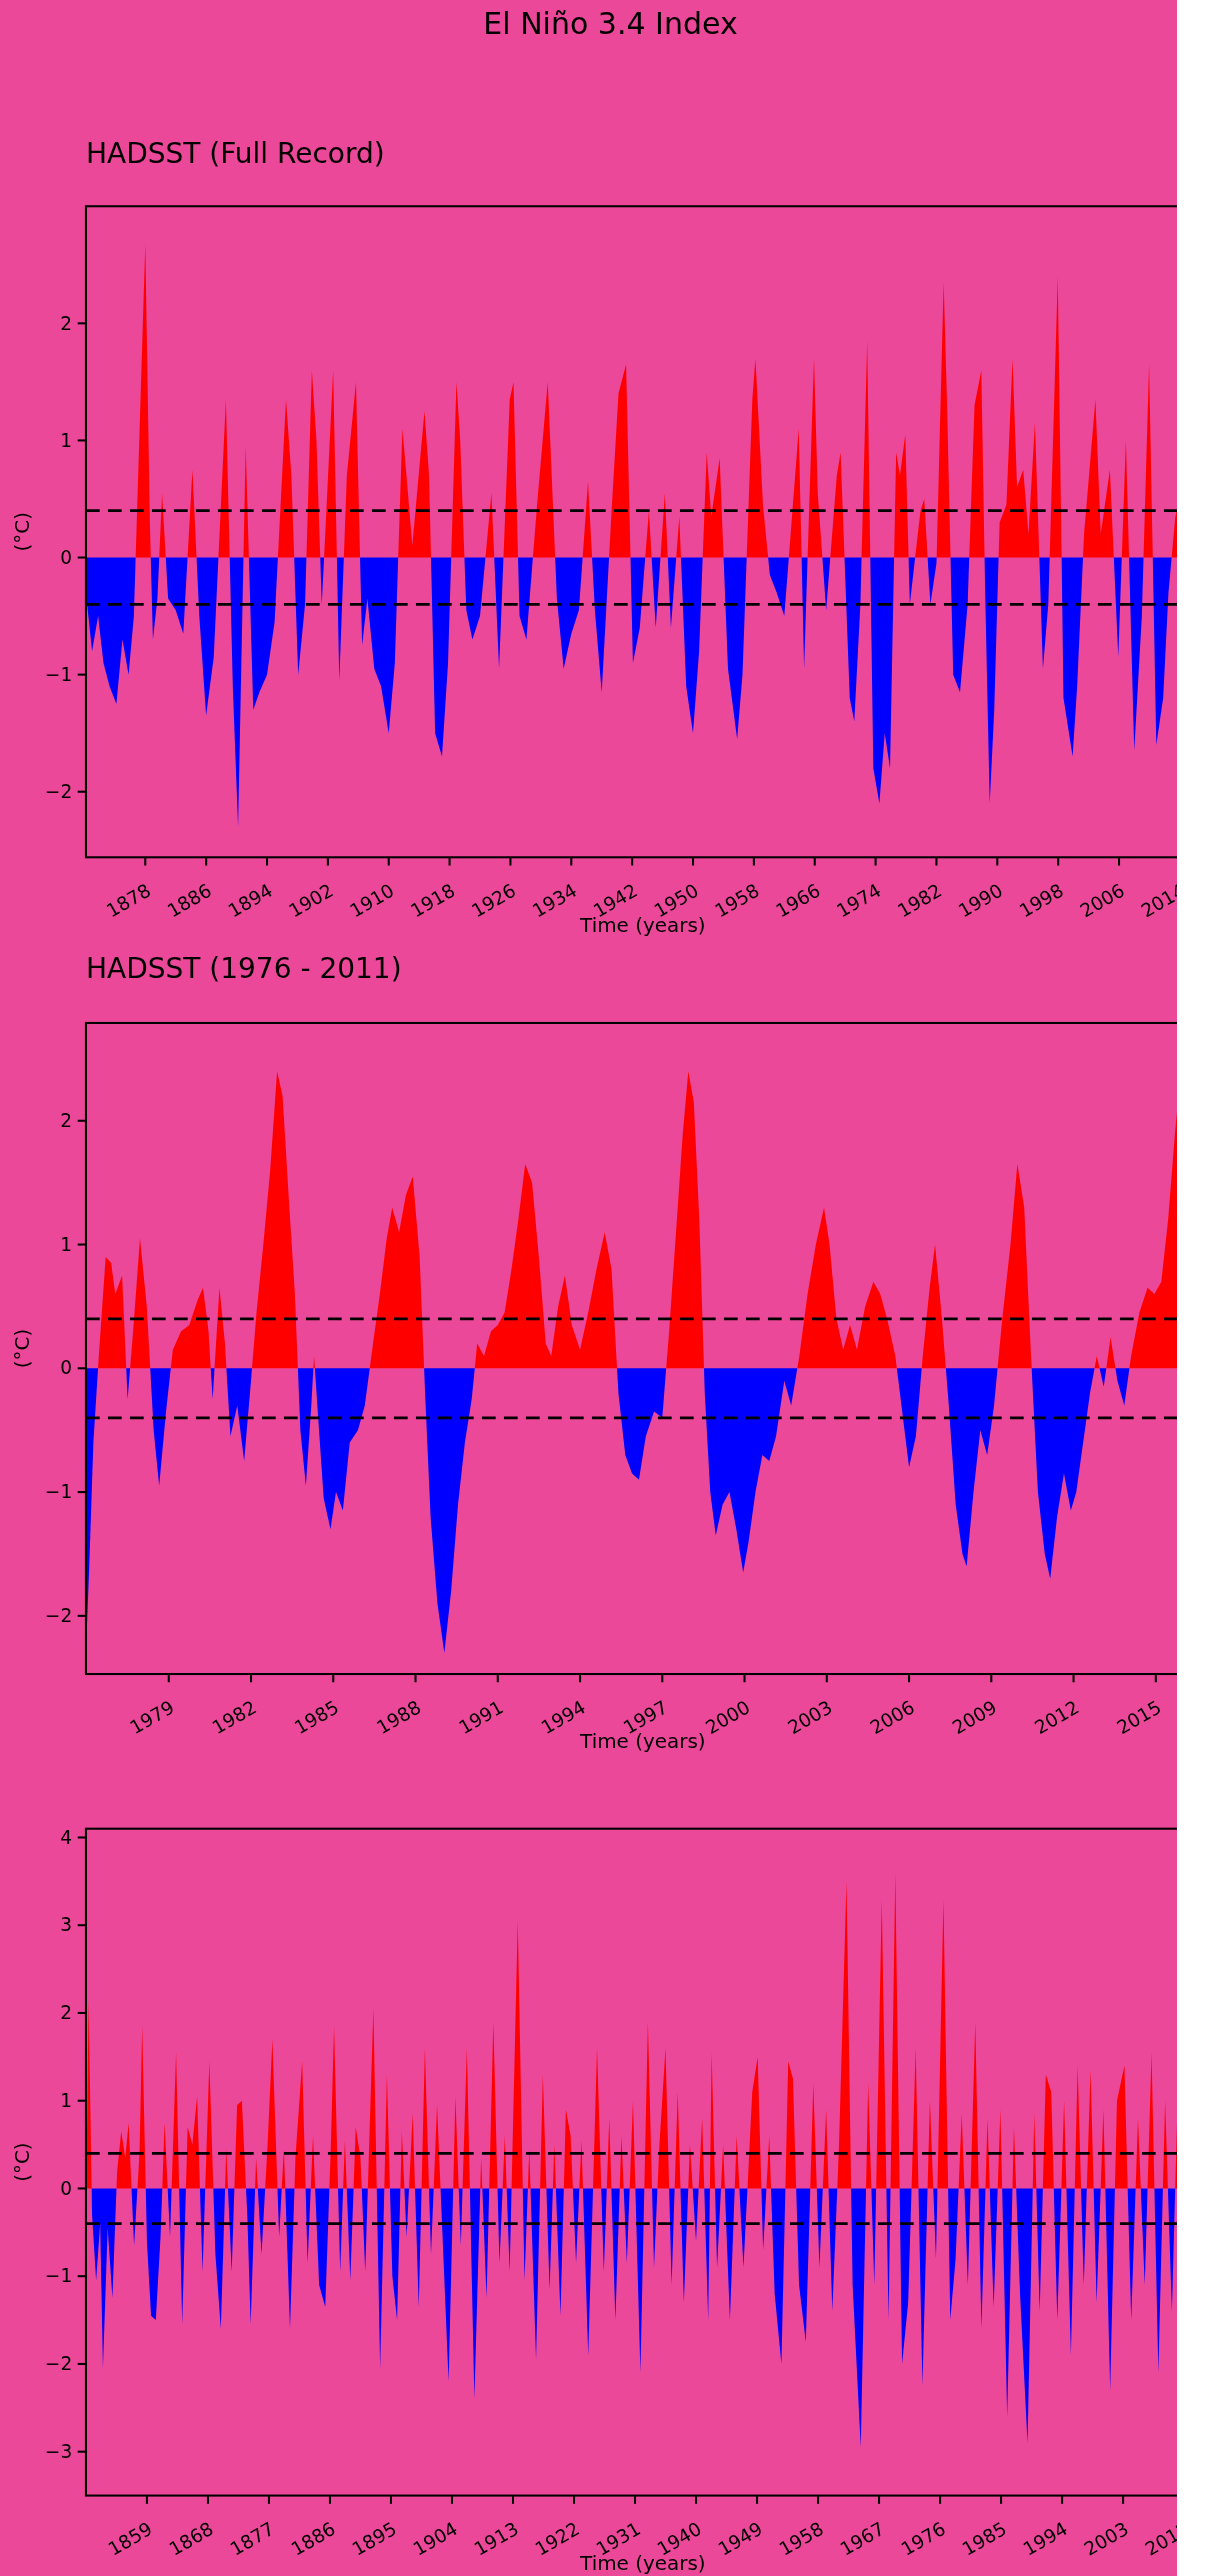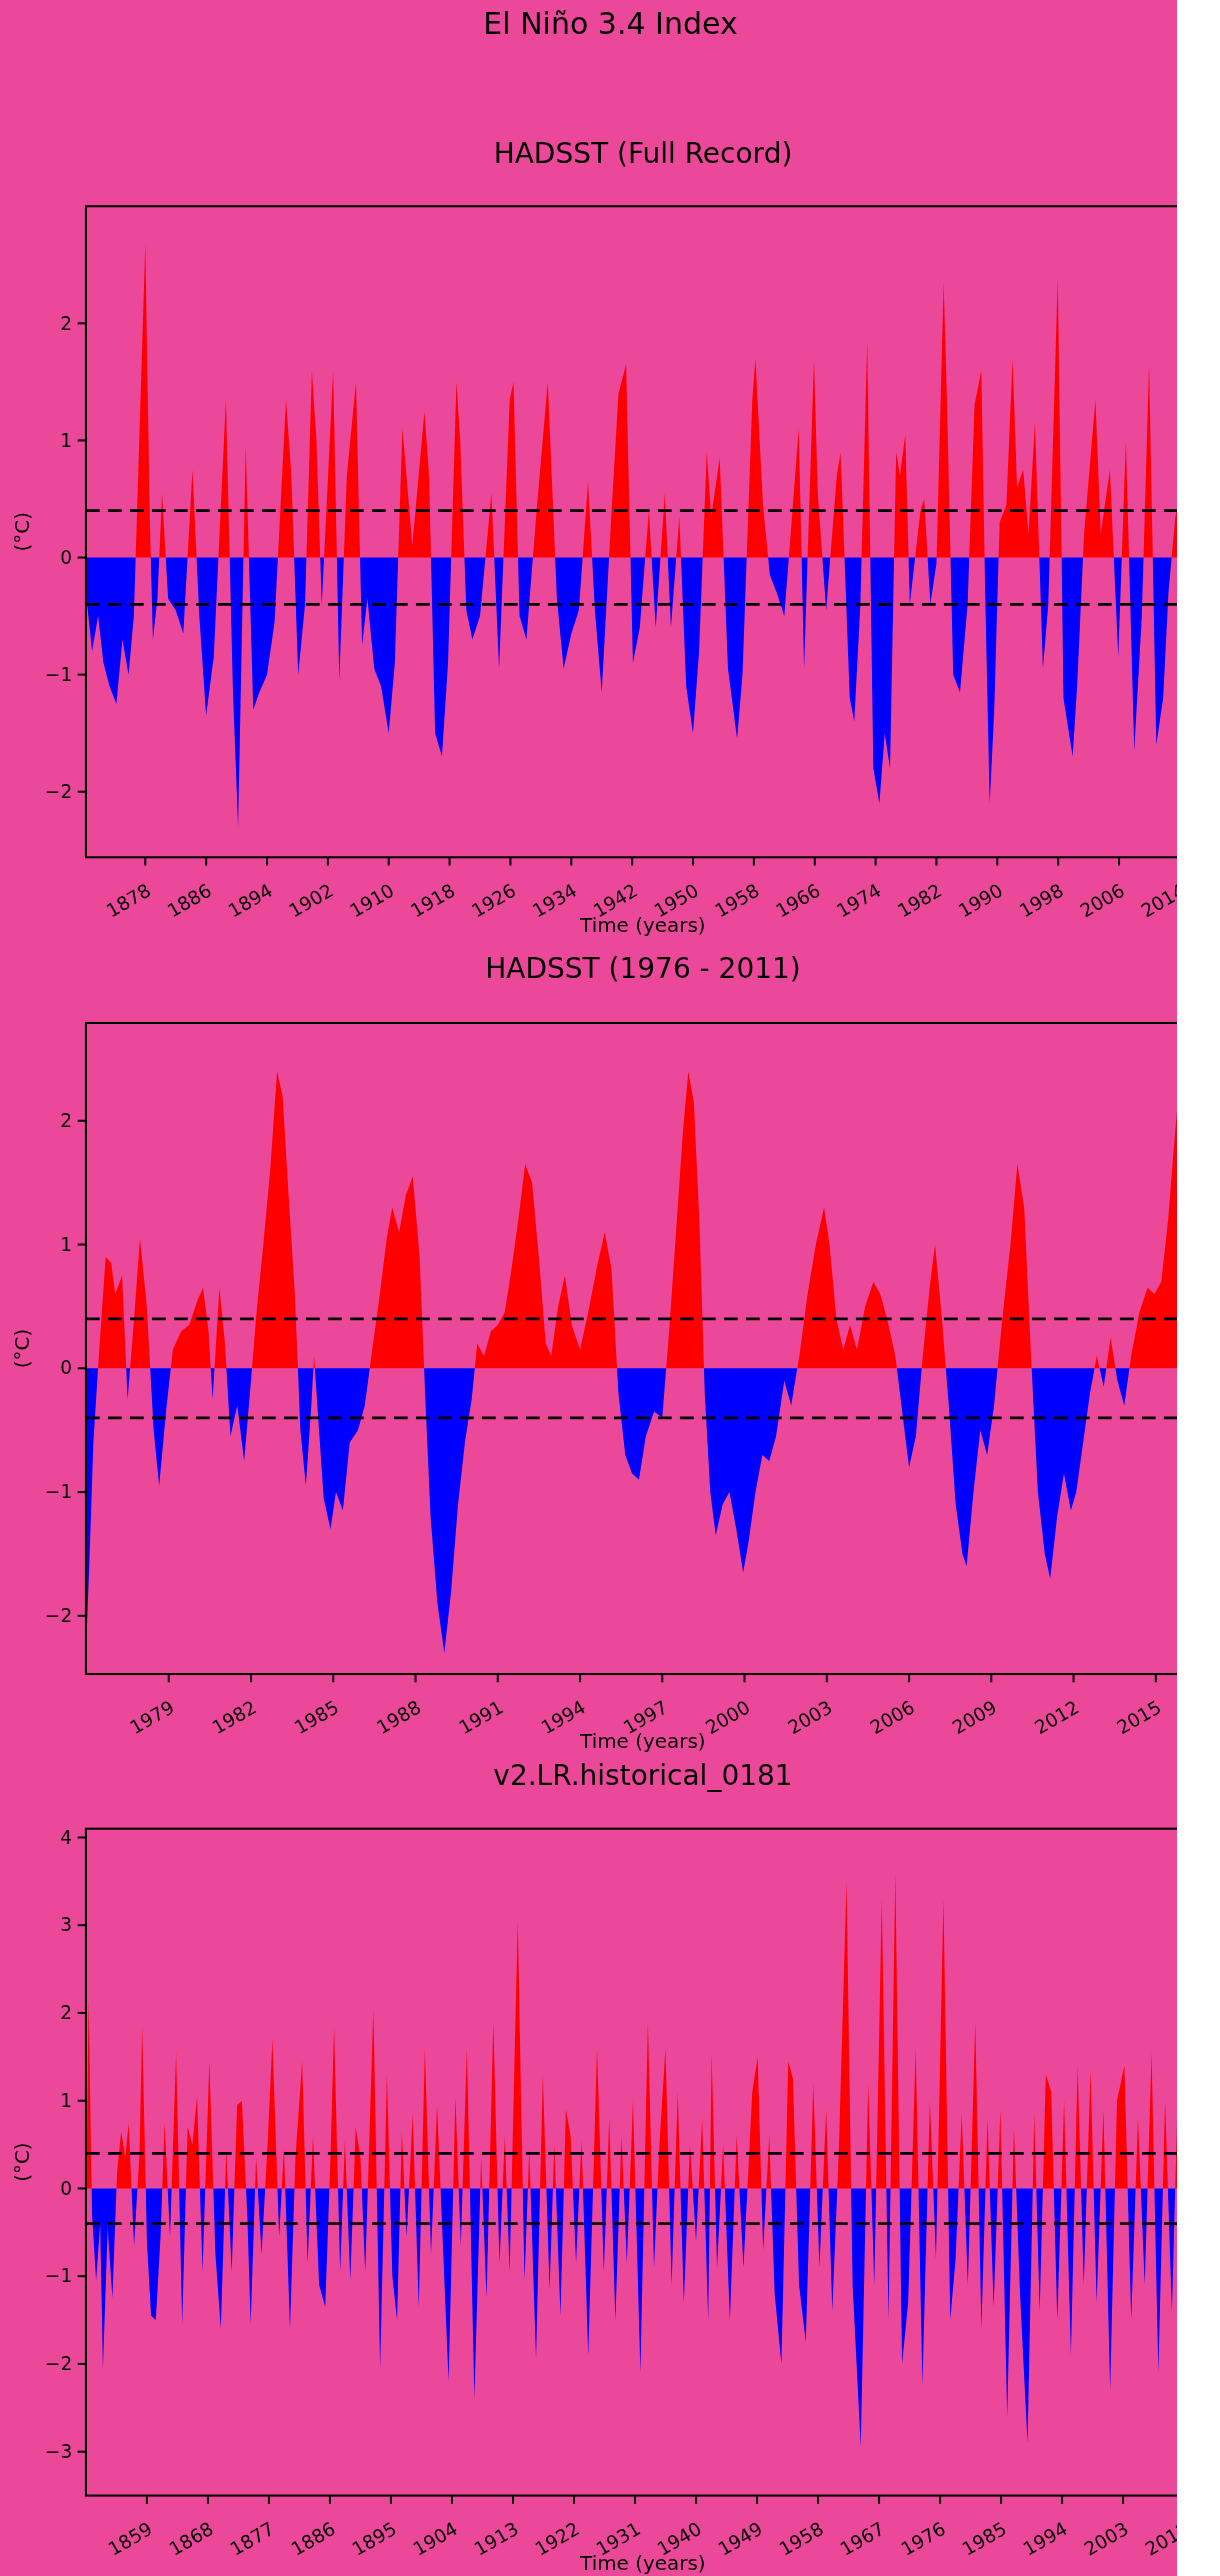--- a/index.html
+++ b/index.html
@@ -1,32 +1,31 @@
 <!DOCTYPE html>
 <html style="font-size:11px"><head>
 <meta charset="utf-8">
 <style>
   html,body{margin:0;padding:0;background:#ffffff;}
   .figure{position:relative;width:1177px;height:2576px;background:#ec4899;
           font-family:"DejaVu Sans",sans-serif;color:#000;overflow:hidden;}
   .suptitle{position:absolute;top:6.9px;left:0;width:1221px;text-align:center;
             font-size:30px;line-height:1.1;}
-  .plot-title{position:absolute;left:86px;width:1114px;text-align:center;
+  .plot-title{position:absolute;left:86px;width:1114px;text-align:left;
               font-size:28px;line-height:1.1;font-weight:normal;margin:0;}
   #title-0{top:139px;} #title-1{top:954px;} #title-2{top:1761px;}
   #canvas{position:absolute;left:0;top:0;}
 </style>
 </head>
 <body>
 
 <div class="figure">
   <div class="suptitle">El Niño 3.4 Index</div>
   <h2 class="plot-title" id="title-0">HADSST (Full Record)</h2>
   <h2 class="plot-title" id="title-1">HADSST (1976 - 2011)</h2>
-  <h2 class="plot-title" id="title-2">v2.LR.historical_0181</h2>
   <svg id="canvas" width="1221" height="2576" viewBox="0 0 1776 3747">
       <g>
         <path d="M 125.0 811.0 L 125.0 811.0 L 133.9 811.0 L 142.7 811.0 L 150.5 811.0 L 159.3 811.0 L 169.3 811.0 L 178.1 811.0 L 187.0 811.0 L 194.7 811.0 L 197.3 811.0 L 203.6 606.6 L 211.3 354.5 L 218.0 759.9 L 219.3 811.0 L 222.4 811.0 L 229.0 811.0 L 231.6 811.0 L 235.7 717.3 L 241.1 811.0 L 244.5 811.0 L 255.6 811.0 L 266.6 811.0 L 272.8 811.0 L 279.9 683.2 L 285.9 811.0 L 289.9 811.0 L 299.8 811.0 L 310.9 811.0 L 317.7 811.0 L 328.6 581.0 L 334.1 811.0 L 338.6 811.0 L 346.3 811.0 L 354.1 811.0 L 357.4 649.2 L 362.0 811.0 L 368.4 811.0 L 377.3 811.0 L 388.4 811.0 L 399.4 811.0 L 404.2 811.0 L 416.0 581.0 L 423.8 691.7 L 427.9 811.0 L 433.7 811.0 L 443.7 811.0 L 445.7 811.0 L 453.6 538.5 L 460.3 640.6 L 465.8 811.0 L 468.0 811.0 L 471.4 811.0 L 484.6 538.5 L 490.0 811.0 L 493.5 811.0 L 500.1 811.0 L 504.5 691.7 L 517.8 555.5 L 523.7 811.0 L 526.7 811.0 L 534.4 811.0 L 544.4 811.0 L 554.3 811.0 L 565.4 811.0 L 574.3 811.0 L 579.2 811.0 L 585.3 623.6 L 592.0 700.3 L 599.7 793.9 L 617.4 598.1 L 624.1 691.7 L 626.9 811.0 L 632.9 811.0 L 642.9 811.0 L 651.7 811.0 L 656.3 811.0 L 663.9 555.5 L 669.4 640.6 L 675.5 811.0 L 678.3 811.0 L 687.1 811.0 L 698.2 811.0 L 706.1 811.0 L 714.8 717.3 L 718.9 811.0 L 725.9 811.0 L 732.3 811.0 L 741.4 581.0 L 746.9 555.5 L 753.5 811.0 L 755.7 811.0 L 765.7 811.0 L 775.1 811.0 L 781.2 734.3 L 796.7 555.5 L 801.1 657.7 L 807.5 811.0 L 810.0 811.0 L 819.9 811.0 L 831.0 811.0 L 842.0 811.0 L 847.5 811.0 L 855.3 700.3 L 861.2 811.0 L 865.3 811.0 L 875.2 811.0 L 885.9 811.0 L 889.6 742.8 L 899.6 572.5 L 910.7 529.9 L 917.1 811.0 L 920.6 811.0 L 930.6 811.0 L 938.5 811.0 L 943.9 742.8 L 947.8 811.0 L 953.8 811.0 L 960.7 811.0 L 967.1 717.3 L 971.3 811.0 L 975.9 811.0 L 983.6 811.0 L 988.1 751.4 L 990.5 811.0 L 998.1 811.0 L 1008.0 811.0 L 1016.9 811.0 L 1022.1 811.0 L 1028.0 657.7 L 1034.6 751.4 L 1046.8 666.2 L 1052.5 811.0 L 1058.9 811.0 L 1072.2 811.0 L 1080.0 811.0 L 1086.1 811.0 L 1094.3 581.0 L 1098.8 521.4 L 1109.8 734.3 L 1117.3 811.0 L 1119.8 811.0 L 1129.8 811.0 L 1140.8 811.0 L 1147.4 811.0 L 1161.8 623.6 L 1166.0 811.0 L 1169.6 811.0 L 1174.7 811.0 L 1184.0 521.4 L 1189.5 717.3 L 1196.2 811.0 L 1201.7 811.0 L 1207.7 811.0 L 1217.2 691.7 L 1222.7 657.7 L 1228.4 811.0 L 1236.0 811.0 L 1242.6 811.0 L 1251.5 811.0 L 1253.2 811.0 L 1261.4 495.9 L 1265.9 811.0 L 1270.3 811.0 L 1279.1 811.0 L 1286.9 811.0 L 1294.6 811.0 L 1300.5 811.0 L 1303.5 657.7 L 1309.0 691.7 L 1316.8 632.1 L 1321.6 811.0 L 1323.4 811.0 L 1331.1 811.0 L 1338.9 742.8 L 1344.4 725.8 L 1349.3 811.0 L 1353.3 811.0 L 1362.1 811.0 L 1362.4 811.0 L 1372.6 410.7 L 1377.6 589.6 L 1382.6 811.0 L 1386.5 811.0 L 1396.4 811.0 L 1407.5 811.0 L 1409.8 811.0 L 1417.5 589.6 L 1427.4 538.5 L 1432.1 811.0 L 1433.0 811.0 L 1439.6 811.0 L 1446.2 811.0 L 1452.5 811.0 L 1454.0 759.9 L 1463.9 734.3 L 1472.8 521.4 L 1479.4 708.8 L 1488.3 683.2 L 1496.0 776.9 L 1505.4 615.1 L 1511.8 811.0 L 1517.0 811.0 L 1524.8 811.0 L 1526.8 811.0 L 1538.6 402.2 L 1544.2 811.0 L 1546.9 811.0 L 1560.2 811.0 L 1566.8 811.0 L 1575.3 811.0 L 1576.8 776.9 L 1593.4 581.0 L 1601.1 776.9 L 1614.4 683.2 L 1620.1 811.0 L 1626.6 811.0 L 1631.7 811.0 L 1637.7 640.6 L 1642.3 811.0 L 1649.8 811.0 L 1660.9 811.0 L 1663.3 811.0 L 1671.4 529.9 L 1676.8 811.0 L 1681.9 811.0 L 1691.9 811.0 L 1699.6 811.0 L 1704.2 811.0 L 1709.6 751.4 L 1721.8 700.3 L 1737.8 385.2 L 1743.9 674.7 L 1743.9 811.0 Z" fill="#ff0000" stroke="none"></path>
         <path d="M 125.0 811.0 L 125.0 862.1 L 133.9 947.2 L 142.7 896.1 L 150.5 964.3 L 159.3 998.3 L 169.3 1023.9 L 178.1 930.2 L 187.0 981.3 L 194.7 896.1 L 197.3 811.0 L 203.6 811.0 L 211.3 811.0 L 218.0 811.0 L 219.3 811.0 L 222.4 930.2 L 229.0 870.6 L 231.6 811.0 L 235.7 811.0 L 241.1 811.0 L 244.5 870.6 L 255.6 887.6 L 266.6 921.7 L 272.8 811.0 L 279.9 811.0 L 285.9 811.0 L 289.9 896.1 L 299.8 1040.9 L 310.9 955.7 L 317.7 811.0 L 328.6 811.0 L 334.1 811.0 L 338.6 998.3 L 346.3 1202.7 L 354.1 811.0 L 357.4 811.0 L 362.0 811.0 L 368.4 1032.4 L 377.3 1006.8 L 388.4 981.3 L 399.4 904.6 L 404.2 811.0 L 416.0 811.0 L 423.8 811.0 L 427.9 811.0 L 433.7 981.3 L 443.7 879.1 L 445.7 811.0 L 453.6 811.0 L 460.3 811.0 L 465.8 811.0 L 468.0 879.1 L 471.4 811.0 L 484.6 811.0 L 490.0 811.0 L 493.5 989.8 L 500.1 811.0 L 504.5 811.0 L 517.8 811.0 L 523.7 811.0 L 526.7 938.7 L 534.4 870.6 L 544.4 972.8 L 554.3 998.3 L 565.4 1066.5 L 574.3 964.3 L 579.2 811.0 L 585.3 811.0 L 592.0 811.0 L 599.7 811.0 L 617.4 811.0 L 624.1 811.0 L 626.9 811.0 L 632.9 1066.5 L 642.9 1100.5 L 651.7 964.3 L 656.3 811.0 L 663.9 811.0 L 669.4 811.0 L 675.5 811.0 L 678.3 887.6 L 687.1 930.2 L 698.2 896.1 L 706.1 811.0 L 714.8 811.0 L 718.9 811.0 L 725.9 972.8 L 732.3 811.0 L 741.4 811.0 L 746.9 811.0 L 753.5 811.0 L 755.7 896.1 L 765.7 930.2 L 775.1 811.0 L 781.2 811.0 L 796.7 811.0 L 801.1 811.0 L 807.5 811.0 L 810.0 870.6 L 819.9 972.8 L 831.0 921.7 L 842.0 887.6 L 847.5 811.0 L 855.3 811.0 L 861.2 811.0 L 865.3 887.6 L 875.2 1006.8 L 885.9 811.0 L 889.6 811.0 L 899.6 811.0 L 910.7 811.0 L 917.1 811.0 L 920.6 964.3 L 930.6 913.2 L 938.5 811.0 L 943.9 811.0 L 947.8 811.0 L 953.8 913.2 L 960.7 811.0 L 967.1 811.0 L 971.3 811.0 L 975.9 913.2 L 983.6 811.0 L 988.1 811.0 L 990.5 811.0 L 998.1 998.3 L 1008.0 1066.5 L 1016.9 947.2 L 1022.1 811.0 L 1028.0 811.0 L 1034.6 811.0 L 1046.8 811.0 L 1052.5 811.0 L 1058.9 972.8 L 1072.2 1075.0 L 1080.0 981.3 L 1086.1 811.0 L 1094.3 811.0 L 1098.8 811.0 L 1109.8 811.0 L 1117.3 811.0 L 1119.8 836.5 L 1129.8 862.1 L 1140.8 896.1 L 1147.4 811.0 L 1161.8 811.0 L 1166.0 811.0 L 1169.6 972.8 L 1174.7 811.0 L 1184.0 811.0 L 1189.5 811.0 L 1196.2 811.0 L 1201.7 887.6 L 1207.7 811.0 L 1217.2 811.0 L 1222.7 811.0 L 1228.4 811.0 L 1236.0 1015.4 L 1242.6 1049.4 L 1251.5 879.1 L 1253.2 811.0 L 1261.4 811.0 L 1265.9 811.0 L 1270.3 1117.6 L 1279.1 1168.7 L 1286.9 1066.5 L 1294.6 1117.6 L 1300.5 811.0 L 1303.5 811.0 L 1309.0 811.0 L 1316.8 811.0 L 1321.6 811.0 L 1323.4 879.1 L 1331.1 811.0 L 1338.9 811.0 L 1344.4 811.0 L 1349.3 811.0 L 1353.3 879.1 L 1362.1 819.5 L 1362.4 811.0 L 1372.6 811.0 L 1377.6 811.0 L 1382.6 811.0 L 1386.5 981.3 L 1396.4 1006.8 L 1407.5 879.1 L 1409.8 811.0 L 1417.5 811.0 L 1427.4 811.0 L 1432.1 811.0 L 1433.0 862.1 L 1439.6 1168.7 L 1446.2 1032.4 L 1452.5 811.0 L 1454.0 811.0 L 1463.9 811.0 L 1472.8 811.0 L 1479.4 811.0 L 1488.3 811.0 L 1496.0 811.0 L 1505.4 811.0 L 1511.8 811.0 L 1517.0 972.8 L 1524.8 879.1 L 1526.8 811.0 L 1538.6 811.0 L 1544.2 811.0 L 1546.9 1015.4 L 1560.2 1100.5 L 1566.8 998.3 L 1575.3 811.0 L 1576.8 811.0 L 1593.4 811.0 L 1601.1 811.0 L 1614.4 811.0 L 1620.1 811.0 L 1626.6 955.7 L 1631.7 811.0 L 1637.7 811.0 L 1642.3 811.0 L 1649.8 1092.0 L 1660.9 896.1 L 1663.3 811.0 L 1671.4 811.0 L 1676.8 811.0 L 1681.9 1083.5 L 1691.9 1015.4 L 1699.6 862.1 L 1704.2 811.0 L 1709.6 811.0 L 1721.8 811.0 L 1737.8 811.0 L 1743.9 811.0 L 1743.9 811.0 Z" fill="#0000ff" stroke="none"></path>
         <line x1="125" x2="1745" y1="742.8417266187051" y2="742.8417266187051" stroke="#000000" stroke-width="4" stroke-dasharray="20 12"></line>
         <line x1="125" x2="1745" y1="879.1007194244605" y2="879.1007194244605" stroke="#000000" stroke-width="4" stroke-dasharray="20 12"></line>
         <rect x="125" y="300" width="1620" height="947" fill="none" stroke="#000" stroke-width="3"></rect>
         <g>
           <line x1="125" x2="113" y1="1151.6187050359713" y2="1151.6187050359713" stroke="#000" stroke-width="3"></line>
           <text x="105" y="1160.6187050359713" text-anchor="end" font-size="27" fill="#000">−2</text>

